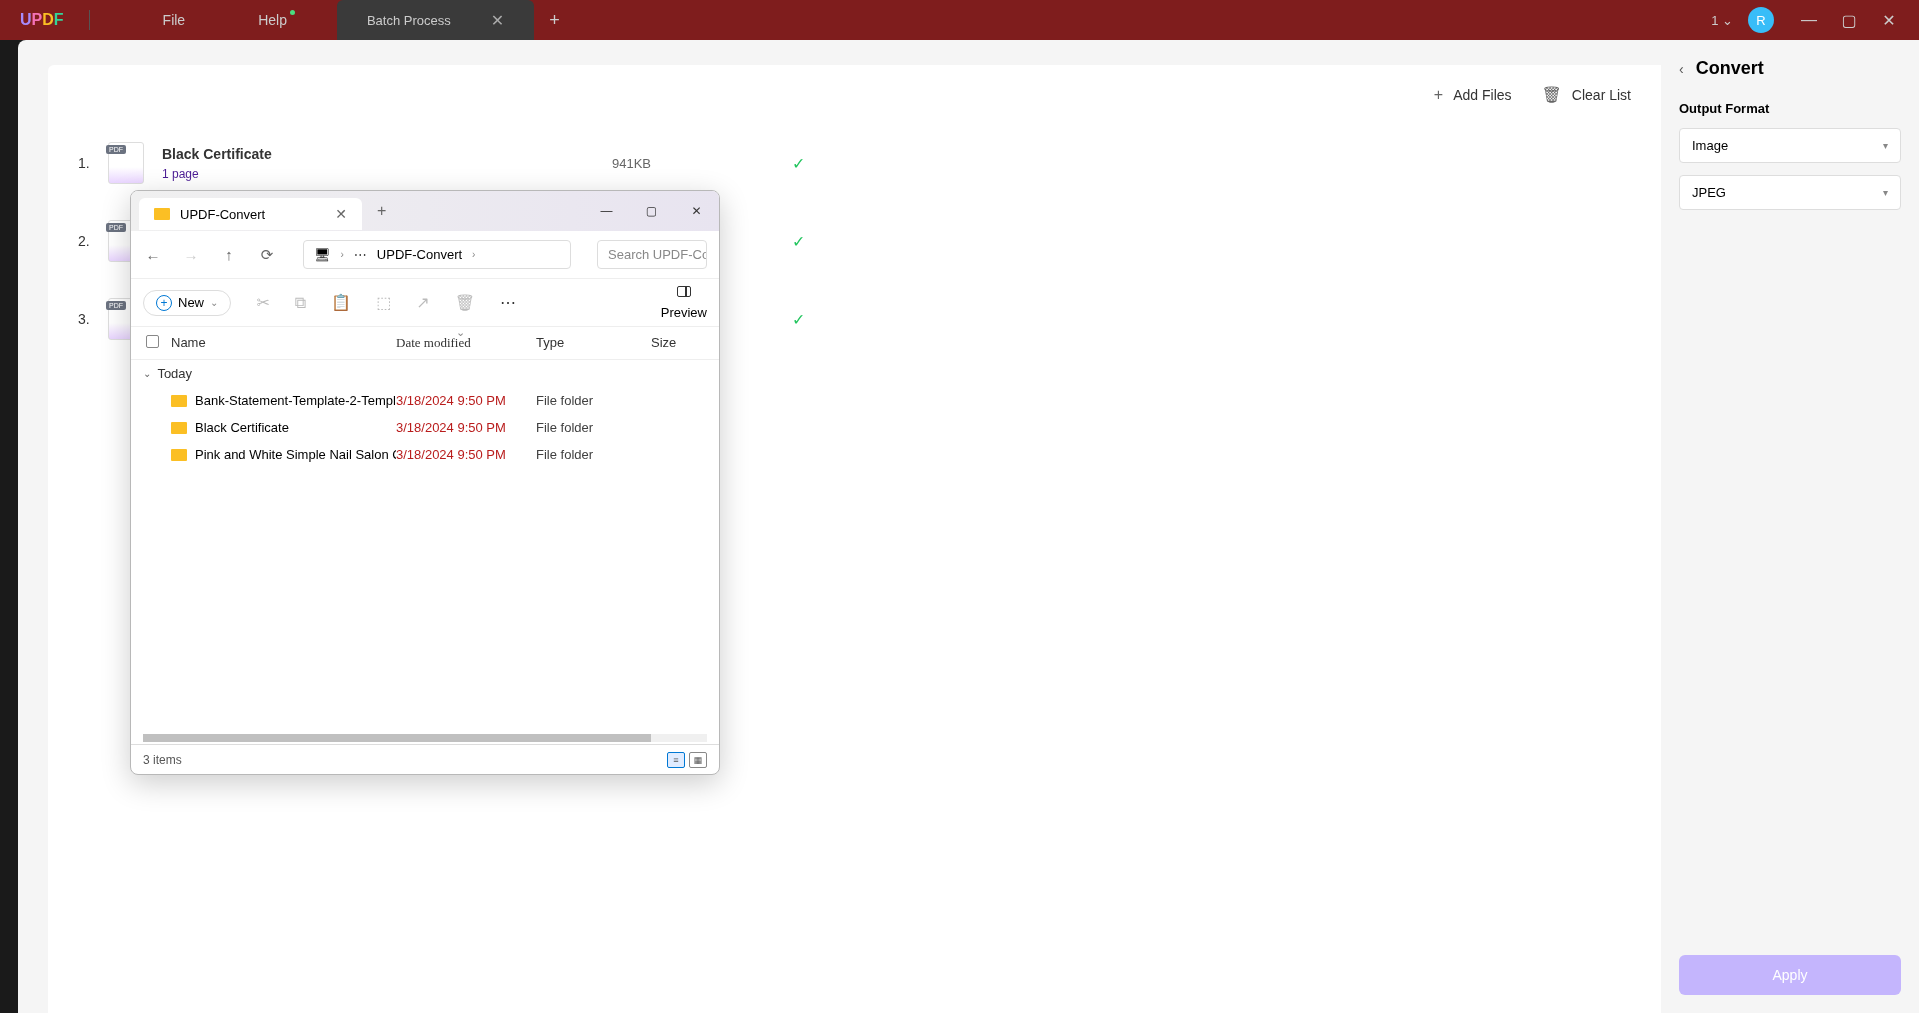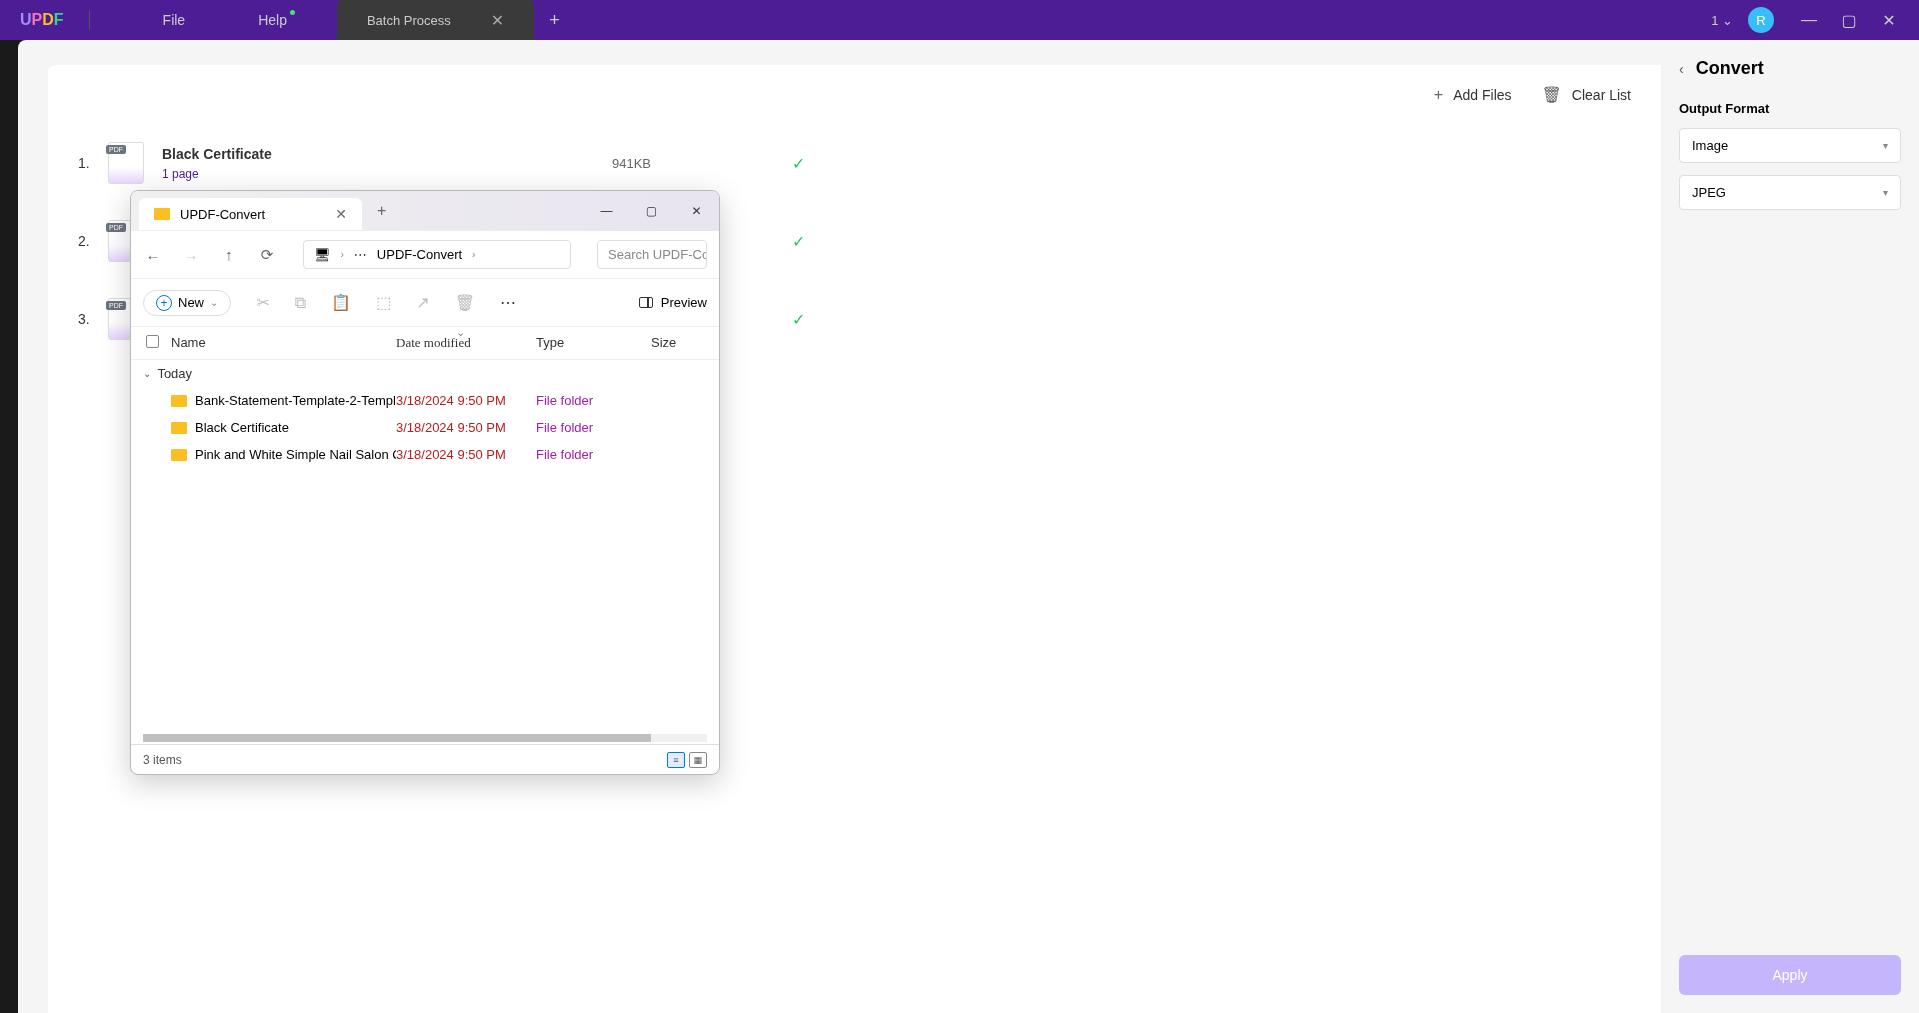--- a/index.html
+++ b/index.html
@@ -1,19 +1,19 @@
 <!DOCTYPE html>
 <html><head>
 <meta charset="utf-8">
 <style>
 * { margin: 0; padding: 0; box-sizing: border-box; font-family: 'Segoe UI', Tahoma, sans-serif; }
 body { background: #1a1a1a; width: 1919px; height: 1013px; overflow: hidden; position: relative; }
 
 
-.titlebar { height: 40px; background: #4c1d95; display: flex; align-items: center; color: #ccc; }
+.titlebar { height: 40px; background: #7f1d1d; display: flex; align-items: center; color: #ccc; }
 .logo { padding: 0 20px; font-weight: bold; font-size: 16px; }
 .logo .u { color: #a78bfa; }
 .logo .p { color: #f472b6; }
 .logo .d { color: #fbbf24; }
 .logo .f { color: #34d399; }
 .divider-v { width: 1px; height: 20px; background: #555; margin: 0 5px; }
 .menu { display: flex; gap: 25px; padding: 0 20px; font-size: 14px; }
 .menu-item { cursor: pointer; position: relative; padding-left: 48px; }
 .help-dot { position: absolute; top: -2px; right: -8px; width: 5px; height: 5px; background: #4ade80; border-radius: 50%; }
 .tabs { display: flex; margin-left: 30px; }
@@ -73,42 +73,42 @@
 .breadcrumb { flex: 1; display: flex; align-items: center; gap: 10px; border: 1px solid #ddd; border-radius: 4px; padding: 6px 10px; font-size: 13px; margin: 0 8px; }
 .bc-item { cursor: pointer; }
 .bc-chev { color: #888; font-size: 10px; }
 .search-box { border: 1px solid #ddd; border-radius: 4px; padding: 6px 10px; font-size: 13px; color: #888; width: 110px; overflow: hidden; white-space: nowrap; }
 
 .exp-toolbar { height: 48px; display: flex; align-items: center; padding: 0 12px; gap: 25px; border-bottom: 1px solid #eee; }
 .new-btn { display: flex; align-items: center; gap: 6px; border: 1px solid #ddd; border-radius: 15px; padding: 4px 12px; font-size: 13px; cursor: pointer; }
 .plus-circle { width: 16px; height: 16px; border: 1.5px solid #0078d4; border-radius: 50%; display: flex; align-items: center; justify-content: center; color: #0078d4; font-size: 12px; line-height: 1; }
 .tool-icon { color: #bbb; font-size: 16px; }
 .tool-more { color: #333; font-size: 16px; letter-spacing: 2px; cursor: pointer; }
-.preview-btn { margin-left: auto; display: flex; align-items: center; gap: 8px; font-size: 13px; cursor: pointer; }
+.preview-btn { margin-left: auto; display: flex; align-items: center; gap: 8px; font-size: 13px; cursor: pointer; flex-direction: column; }
 .preview-icon { width: 14px; height: 11px; border: 1.5px solid #333; border-radius: 2px; position: relative; }
 .preview-icon::after { content: ''; position: absolute; right: 3px; top: 0; bottom: 0; width: 1.5px; background: #333; }
 
 .exp-headers { display: flex; padding: 8px 15px; font-size: 13px; color: #333; border-bottom: 1px solid #eee; }
 .hdr-check { width: 25px; }
 .hdr-name { flex: 0 0 225px; }
 .hdr-date { flex: 0 0 140px; position: relative; font-family: Liberation Serif, serif; }
 .hdr-date::before { content: '⌄'; position: absolute; top: -9px; left: 60px; color: #888; font-size: 11px; }
 .hdr-type { flex: 0 0 115px; }
 .hdr-size { flex: 1; }
 .checkbox { width: 13px; height: 13px; border: 1px solid #888; border-radius: 2px; }
 
 .exp-body { flex: 1; overflow: auto; }
 .group-head { display: flex; align-items: center; gap: 6px; padding: 6px 12px; font-size: 13px; color: #333; }
 .group-chev { font-size: 10px; color: #666; }
 .exp-row { display: flex; align-items: center; padding: 6px 15px; font-size: 13px; }
 .row-check { width: 25px; }
 .row-name { flex: 0 0 225px; display: flex; align-items: center; gap: 8px; white-space: nowrap; overflow: hidden; text-overflow: ellipsis; }
 .row-folder-icon { width: 16px; height: 12px; background: #fbbf24; border-radius: 1px; flex-shrink: 0; }
 .row-date { flex: 0 0 140px; color: #b91c1c; }
-.row-type { flex: 0 0 115px; color: #a21caf; }
+.row-type { flex: 0 0 115px; color: #404040; }
 
 .exp-status { height: 30px; border-top: 1px solid #ddd; display: flex; align-items: center; padding: 0 12px; font-size: 12px; color: #555; }
 .exp-scroll { height: 8px; background: #f0f0f0; margin: 0 12px 2px; position: relative; }
 .exp-scroll-thumb { position: absolute; left: 0; width: 90%; height: 100%; background: #c0c0c0; }
 .view-toggles { margin-left: auto; display: flex; gap: 4px; }
 .view-tg { width: 18px; height: 16px; border: 1px solid #888; border-radius: 2px; display: flex; align-items: center; justify-content: center; font-size: 9px; cursor: pointer; }
 .view-tg.active { background: #e0ecff; border-color: #0078d4; }
 </style>
 </head>
 <body>

